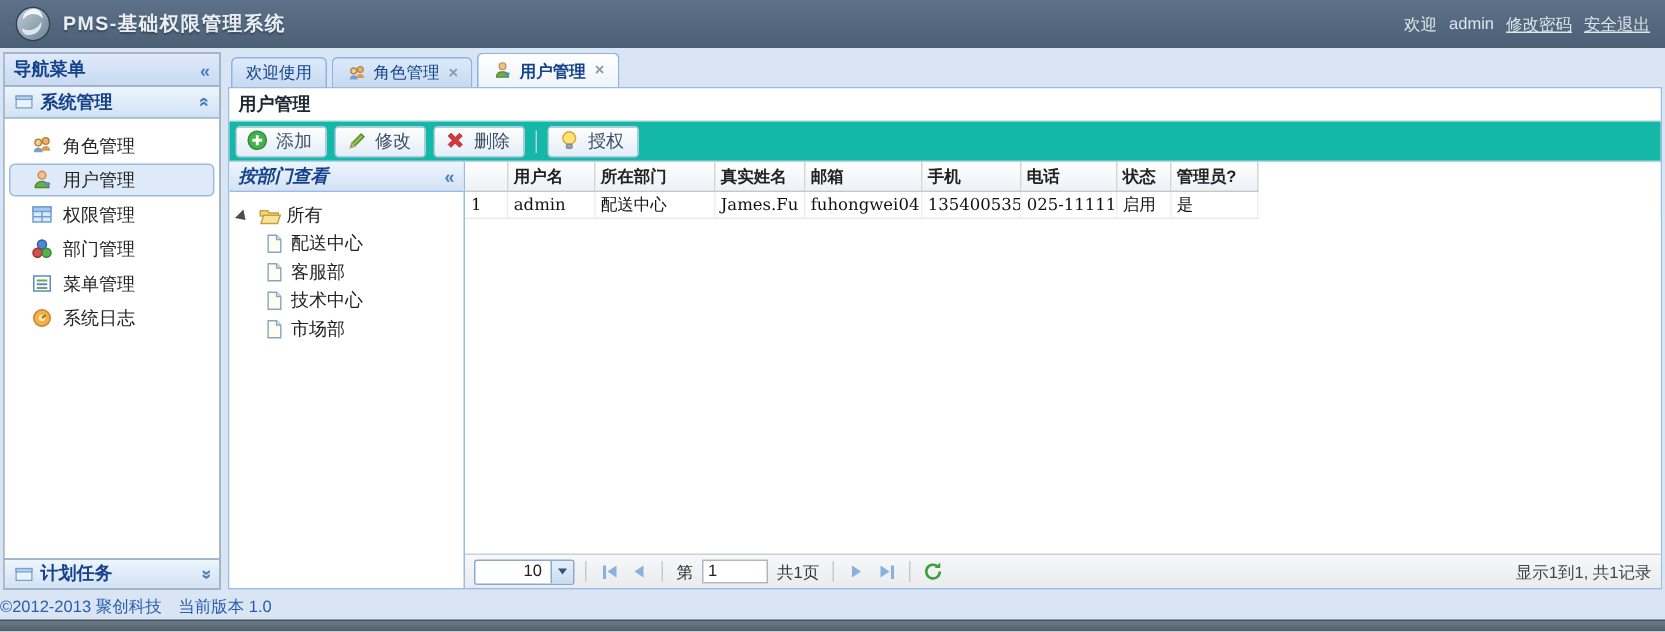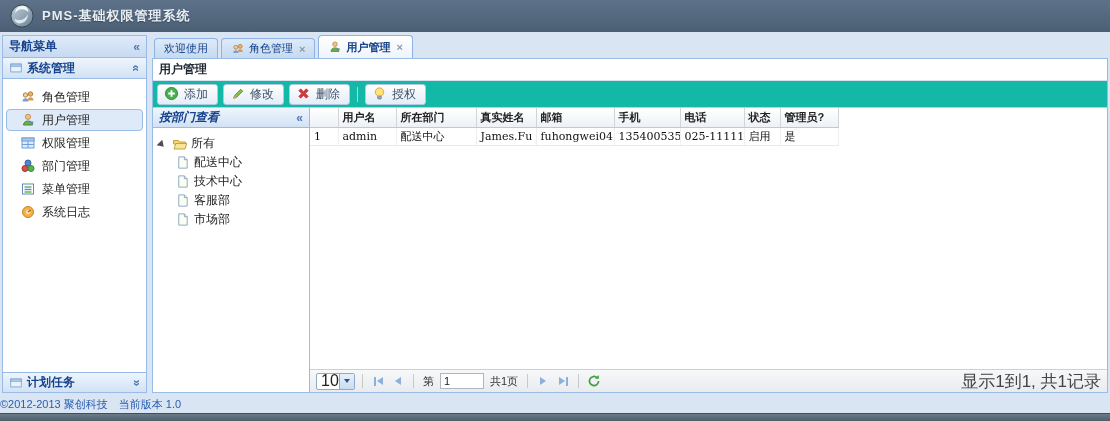--- a/index.html
+++ b/index.html
@@ -58,31 +58,31 @@
 
   .grid-panel { flex:1; display:flex; flex-direction:column; min-width:0; background:#fff; }
   table.grid { border-collapse:collapse; table-layout:fixed; width:528px; flex:none; }
   table.grid th { height:19px; background:linear-gradient(180deg,#ffffff,#edf1f6); border-right:1px solid #d5d5d5; border-bottom:1px solid #c7c7c7; font-size:11px; font-weight:bold; color:#222; text-align:left; padding:0 4px; white-space:nowrap; overflow:hidden; }
   table.grid td { height:18px; font-family:"DejaVu Serif","Liberation Serif",serif; font-size:11px; color:#111; padding:0 4px; border-right:1px solid #efefef; border-bottom:1px solid #eaeaea; white-space:nowrap; overflow:hidden; }
   .c0{width:28px}.c1{width:58px}.c2{width:80px}.c3{width:60px}.c4{width:78px}.c5{width:66px}.c6{width:64px}.c7{width:36px}.c8{width:58px}
   .grid-filler { flex:1; background:#fff; }
 
   .paging-bar { height:23px; flex:none; background:linear-gradient(180deg,#f7f8fa,#e9ebee); border-top:1px solid #d0d0d0; display:flex; align-items:center; gap:4px; padding:0 6px; }
   .combo { display:flex; height:17px; border:1px solid #8fa9c9; border-radius:2px; overflow:hidden; background:#fff; cursor:pointer; }
-  .combo-text { width:22px; display:flex; align-items:center; padding-left:4px; font-size:16px; color:#222; }
+  .combo-text { width:22px; display:flex; align-items:center; padding-left:4px; font-size:11px; color:#222;margin-left:28px; }
   .combo-trigger { width:15px; background:linear-gradient(180deg,#e6f0fa,#c9dcf0); border-left:1px solid #8fa9c9; display:flex; align-items:center; justify-content:center; }
   .combo-trigger i { width:0; height:0; border:3px solid transparent; border-top:4px solid #33547a; margin-top:3px; }
   .pg-sep { width:1px; height:14px; background:#c9c9c9; margin:0 3px; }
   .pg-btn { width:16px; height:16px; display:flex; align-items:center; justify-content:center; gap:1px; cursor:pointer; }
   .tri-l { width:0; height:0; border-top:4px solid transparent; border-bottom:4px solid transparent; border-right:6px solid #8ab0dd; }
   .tri-r { width:0; height:0; border-top:4px solid transparent; border-bottom:4px solid transparent; border-left:6px solid #8ab0dd; }
   .pg-bar-i { width:2px; height:9px; background:#8ab0dd; }
   .pg-label { font-size:11px; color:#333; margin:0 2px; }
   .pg-input { width:44px; height:16px; border:1px solid #b0b6bf; font-size:11px; padding:0 3px; color:#222; }
-  .pg-status { margin-left:auto; font-size:17px; color:#444; }
+  .pg-status { margin-left:auto; font-size:11px; color:#444; }
 
   
   .footer-bar { height:18px; background:#d9e5f3; display:flex; align-items:center; color:#2a5db0; font-size:11px; }
   .bottom-strip { height:8px; background:linear-gradient(180deg,#6b7b88,#4e5e6b); border-top:1px solid #3f4f5c; }
 </style>
 </head>
 <body>
 
 <div class="app-header">
   <div class="logo">
@@ -92,20 +92,26 @@
         <stop offset="0" stop-color="#c2cfda"></stop>
             <stop offset="1" stop-color="#6d8294"></stop>
       </linearGradient>
         </defs>
       <circle cx="13" cy="13" r="12" fill="url(#logoGrad)" stroke="#2f4254"></circle>
       <path d="M20 9C16 4 8 5 6 10c-1-5 4-8 8-8 3 0 6 3 6 7z" fill="#f2f6f9"></path>
       <path d="M5 16c5 3 12 1 14-5 1 6-4 10-9 10-3 0-5-2-5-5z" fill="#dfe7ee"></path>
     </svg>
   </div>
   <div class="app-title">PMS-基础权限管理系统</div>
+  <div class="header-right">
+    <span>欢迎</span>
+    <span>admin</span>
+    <a>修改密码</a>
+    <a>安全退出</a>
+  </div>
 </div>
 
 <div class="workspace">
 
   <div class="sidebar">
     <div class="nav-header">
       <span class="hdr-text">导航菜单</span>
       <span class="tool-chevron">«</span>
     </div>
     <div class="accordion-header">
@@ -294,30 +300,30 @@
               </span>
               <span>配送中心</span>
             </div>
             <div class="tree-row child">
               <span class="icon16">
                 <svg width="15" height="15" viewBox="0 0 16 16">
                     <path d="M4 2h6l3 3v9H4z" fill="#fdfdf2" stroke="#8aa5c0"></path>
                     <path d="M10 2v3h3" fill="#e8edf3" stroke="#8aa5c0"></path>
                   </svg>
               </span>
-              <span>技术中心</span>
+              <span>客服部</span>
             </div>
             <div class="tree-row child">
               <span class="icon16">
                 <svg width="15" height="15" viewBox="0 0 16 16">
                     <path d="M4 2h6l3 3v9H4z" fill="#fdfdf2" stroke="#8aa5c0"></path>
                     <path d="M10 2v3h3" fill="#e8edf3" stroke="#8aa5c0"></path>
                   </svg>
               </span>
-              <span>客服部</span>
+              <span>技术中心</span>
             </div>
             <div class="tree-row child">
               <span class="icon16">
                 <svg width="15" height="15" viewBox="0 0 16 16">
                     <path d="M4 2h6l3 3v9H4z" fill="#fdfdf2" stroke="#8aa5c0"></path>
                     <path d="M10 2v3h3" fill="#e8edf3" stroke="#8aa5c0"></path>
                   </svg>
               </span>
               <span>市场部</span>
             </div>

